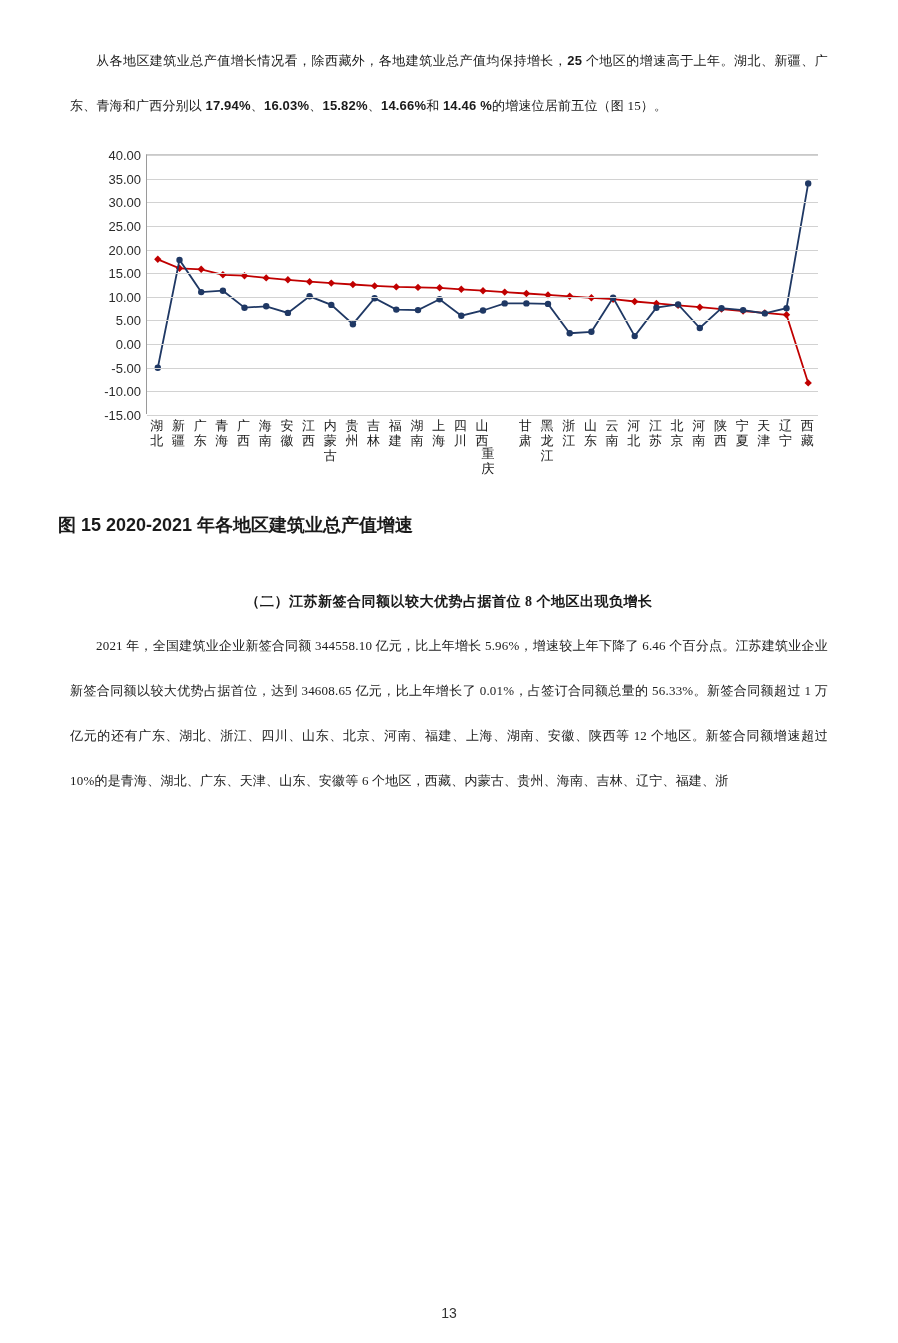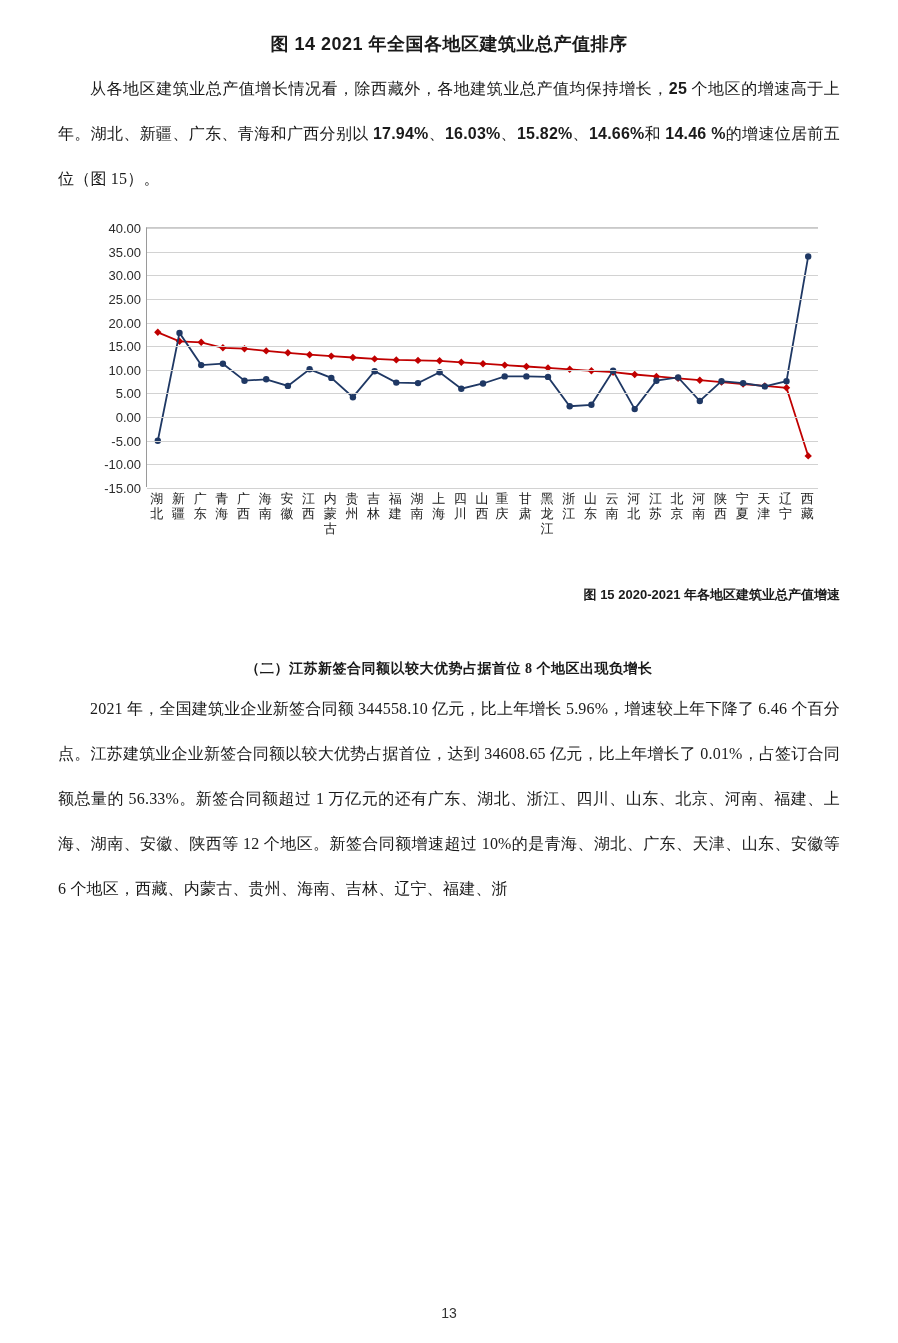--- a/index.html
+++ b/index.html
@@ -24,26 +24,26 @@
   }
   .fig-caption {
     text-align: center;
     font-size: 18px;
     font-weight: bold;
     font-family: "Liberation Sans", sans-serif;
     letter-spacing: 0.5px;
     margin: 6px 0 10px 0;
   }
   .body-par {
-    font-size: 16px;
+    font-size: 13px;
     line-height: 45px;
     text-align: justify;
     text-justify: inter-ideograph;
     text-indent: 2em;
-    margin: 0;
+    margin: 12px;
     letter-spacing: 0.2px;
   }
   .body-par b {
     font-family: "Liberation Sans", sans-serif;
     font-weight: bold;
   }
 
   
   .chart-box {
     position: relative;
@@ -123,22 +123,22 @@
     width: 7px;
     height: 7px;
     transform: translate(-50%, -50%) rotate(45deg);
   }
   .legend-line.red { background: #c00000; }
   .legend-line.red::after { background: #c00000; }
   .legend-line.blue { background: #1f3864; }
   .legend-line.blue::after { background: #1f3864; border-radius: 50%; transform: translate(-50%,-50%); width:8px; height:8px;}
 
   .fig-caption2 {
-    text-align: right;
-    font-size: 13px;
+    text-align: left;
+    font-size: 18px;
     font-weight: bold;
     font-family: "Liberation Sans", sans-serif;
     margin-top: 12px;
   }
   .section-head {
     text-align: center;
     font-size: 14px;
     font-weight: bold;
     margin: 56px 0 8px 0;
     letter-spacing: 0.5px;
@@ -152,21 +152,20 @@
     font-size: 14px;
     font-family: "Liberation Sans", sans-serif;
     color: #333;
   }
 </style>
 </head>
 <body>
 
 <div class="page">
 
-  <div class="fig-caption">图 14  2021 年全国各地区建筑业总产值排序</div>
 
   <p class="body-par">
     <span>从各地区建筑业总产值增长情况看，除西藏外，各地建筑业总产值均保持增长，</span><b>25</b><span> 个地区的增速高于上年。湖北、新疆、广东、青海和广西分别以 </span><b>17.94%</b><span>、</span><b>16.03%</b><span>、</span><b>15.82%</b><span>、</span><b>14.66%</b><span>和 </span><b>14.46 %</b><span>的增速位居前五位（图 15）。</span>
   </p>
 
   <div class="chart-box">
     <div class="chart-frame" id="chart-frame">
       <svg id="chart-svg" width="672" height="260" style="position:absolute;left:0;top:0;overflow:visible">
           <polyline points="10.8,104.3 32.5,113.3 54.2,114.3 75.9,119.8 97.5,120.7 119.2,122.9 140.9,124.8 162.6,126.7 184.3,128.1 205.9,129.5 227.6,130.9 249.3,131.9 271.0,132.4 292.6,132.8 314.3,134.3 336.0,135.7 357.7,137.1 379.4,138.5 401.0,139.9 422.7,141.3 444.4,142.8 466.1,144.2 487.7,146.5 509.4,148.4 531.1,150.3 552.8,152.2 574.5,154.1 596.1,156.0 617.8,157.9 639.5,159.8 661.2,227.9" fill="none" stroke="#c00000" stroke-width="1.8"></polyline>
           <rect x="8.2" y="101.7" width="5.2" height="5.2" transform="rotate(45 10.8 104.3)" fill="#c00000"></rect>
@@ -268,21 +267,21 @@
         <div class="xlab" style="left: 140.903px;">安徽</div>
         <div class="xlab" style="left: 162.581px;">江西</div>
         <div class="xlab" style="left: 184.258px;">内蒙古</div>
         <div class="xlab" style="left: 205.935px;">贵州</div>
         <div class="xlab" style="left: 227.613px;">吉林</div>
         <div class="xlab" style="left: 249.29px;">福建</div>
         <div class="xlab" style="left: 270.968px;">湖南</div>
         <div class="xlab" style="left: 292.645px;">上海</div>
         <div class="xlab" style="left: 314.323px;">四川</div>
         <div class="xlab" style="left: 336px; text-align: center;">山西</div>
-        <div class="xlab" style="left: 356px;">重庆</div>
+        <div class="xlab" style="left: 342px; margin-top: 28px;">重庆</div>
         <div class="xlab" style="left: 379.355px;">甘肃</div>
         <div class="xlab" style="left: 401.032px;">黑龙江</div>
         <div class="xlab" style="left: 422.71px;">浙江</div>
         <div class="xlab" style="left: 444.387px;">山东</div>
         <div class="xlab" style="left: 466.065px;">云南</div>
         <div class="xlab" style="left: 487.742px;">河北</div>
         <div class="xlab" style="left: 509.419px;">江苏</div>
         <div class="xlab" style="left: 531.097px;">北京</div>
         <div class="xlab" style="left: 552.774px;">河南</div>
         <div class="xlab" style="left: 574.452px;">陕西</div>

